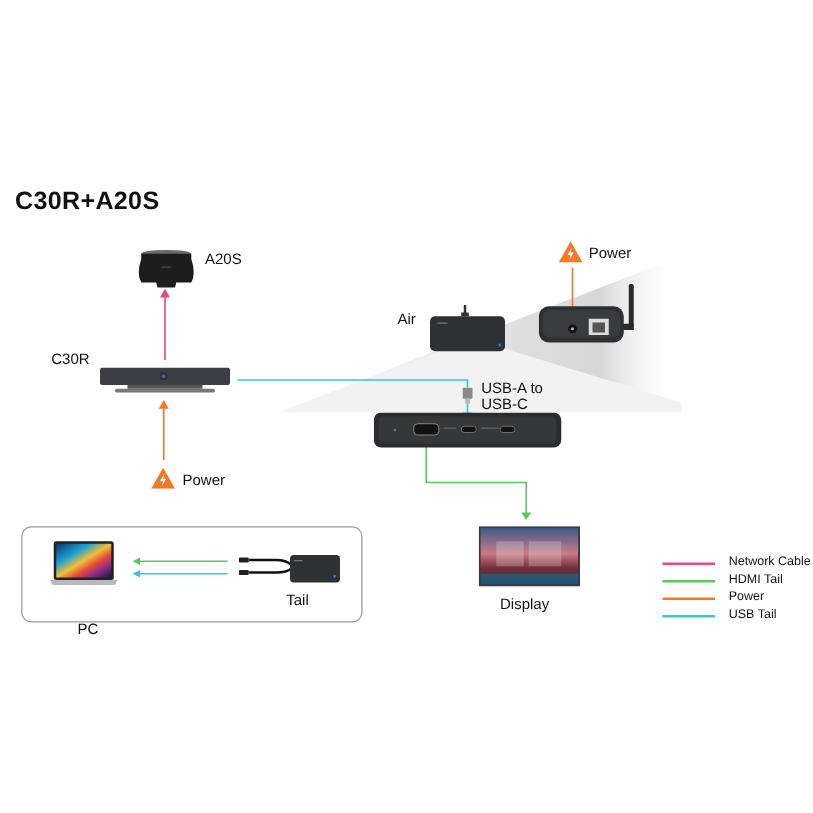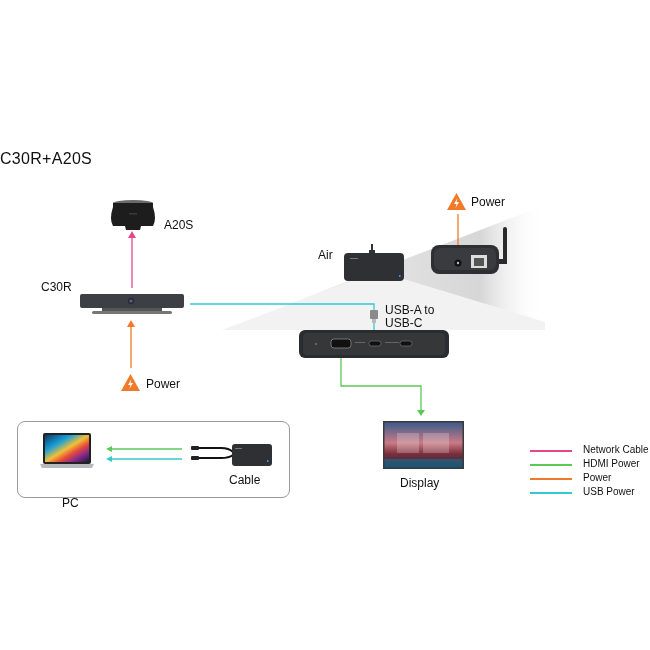--- a/index.html
+++ b/index.html
@@ -1,18 +1,18 @@
 <!DOCTYPE html>
 <html><head>
 <meta charset="utf-8">
 <style>
   html,body{margin:0;padding:0;background:#ffffff;}
   body{width:650px;height:650px;position:relative;overflow:hidden;font-family:"Liberation Sans","DejaVu Sans",sans-serif;color:#111;}
   .abs{position:absolute;}
-  .title{left:0;top:150px;font-size:16px;font-weight:normal;letter-spacing:0.3px;}
+  .title{left:12px;top:150px;font-size:20px;font-weight:bold;letter-spacing:0.3px;}
   .lbl{font-size:12px;color:#111;}
   svg.wires{position:absolute;left:0;top:0;}
   .device{position:absolute;}
   .legend-row{position:absolute;left:530px;font-size:10px;color:#111;}
   .legend-line{position:absolute;width:42px;height:2px;}
   .pc-box{position:absolute;left:17px;top:421px;width:271px;height:75px;border:1px solid #9a9a9a;border-radius:8px;}
 </style>
 </head>
 <body>
 
@@ -53,21 +53,21 @@
   <polygon points="112,446 112,452 106,449" fill="#5cc85a"></polygon>
   <line x1="182" y1="459" x2="110" y2="459" stroke="#33c9cf" stroke-width="1.3"></line>
   <polygon points="112,456 112,462 106,459" fill="#33c9cf"></polygon>
 </svg>
 
 <svg class="device" style="left:106px;top:199px" width="54" height="32">
   <ellipse cx="27" cy="4" rx="20" ry="3" fill="#6a6a6a"></ellipse>
   <path d="M7,4 L47,4 L47,8 Q51,20 47,27 L35,27 L34,31 L20,31 L19,27 L7,27 Q3,20 7,8 Z" fill="#1d1d1d"></path>
   <rect x="23" y="14" width="8" height="1.5" fill="#3a3a3a"></rect>
 </svg>
-<div class="abs lbl" style="left:164px;top:218px">A20S</div>
+<div class="abs lbl" style="left:164px;top:200px">A20S</div>
 
 <div class="abs lbl" style="left:41px;top:280px">C30R</div>
 <svg class="device" style="left:80px;top:294px" width="106" height="24">
   <rect x="0" y="0" width="104" height="14" rx="2" fill="#3e3f44"></rect>
   <circle cx="51" cy="7" r="3.2" fill="#2a2c3a"></circle>
   <circle cx="51" cy="7" r="1.6" fill="#5b6080"></circle>
   <rect x="22" y="14" width="60" height="3" fill="#555"></rect>
   <rect x="12" y="17" width="80" height="3" rx="1.5" fill="#777"></rect>
 </svg>
 
@@ -160,24 +160,24 @@
 
 <svg class="device" style="left:191px;top:442px" width="84" height="26">
   <rect x="0" y="4" width="8" height="4" rx="1" fill="#222"></rect>
   <rect x="0" y="14" width="8" height="4" rx="1" fill="#222"></rect>
   <path d="M8,6 L30,6 Q38,6 42,10" fill="none" stroke="#111" stroke-width="2"></path>
   <path d="M8,16 L30,16 Q38,16 42,13" fill="none" stroke="#111" stroke-width="2"></path>
   <rect x="41" y="2" width="40" height="22" rx="3" fill="#2f3033"></rect>
   <rect x="44" y="6" width="7" height="1" fill="#777"></rect>
   <rect x="76" y="18" width="1.5" height="2" fill="#3a8cff"></rect>
 </svg>
-<div class="abs lbl" style="left:229px;top:473px">Cable</div>
+<div class="abs lbl" style="left:229px;top:473px">Tail</div>
 
 <div>
   <div class="legend-line" style="left:530px;top:450px;background:#e8468c"></div>
   <div class="legend-row" style="left:583px;top:444px">Network Cable</div>
   <div class="legend-line" style="left:530px;top:464px;background:#5cc85a"></div>
-  <div class="legend-row" style="left:583px;top:458px">HDMI Power</div>
+  <div class="legend-row" style="left:583px;top:458px">HDMI Tail</div>
   <div class="legend-line" style="left:530px;top:478px;background:#f07a28"></div>
   <div class="legend-row" style="left:583px;top:472px">Power</div>
   <div class="legend-line" style="left:530px;top:492px;background:#33c9cf"></div>
-  <div class="legend-row" style="left:583px;top:486px">USB Power</div>
+  <div class="legend-row" style="left:583px;top:486px">USB Tail</div>
 </div>
 
 </body></html>

